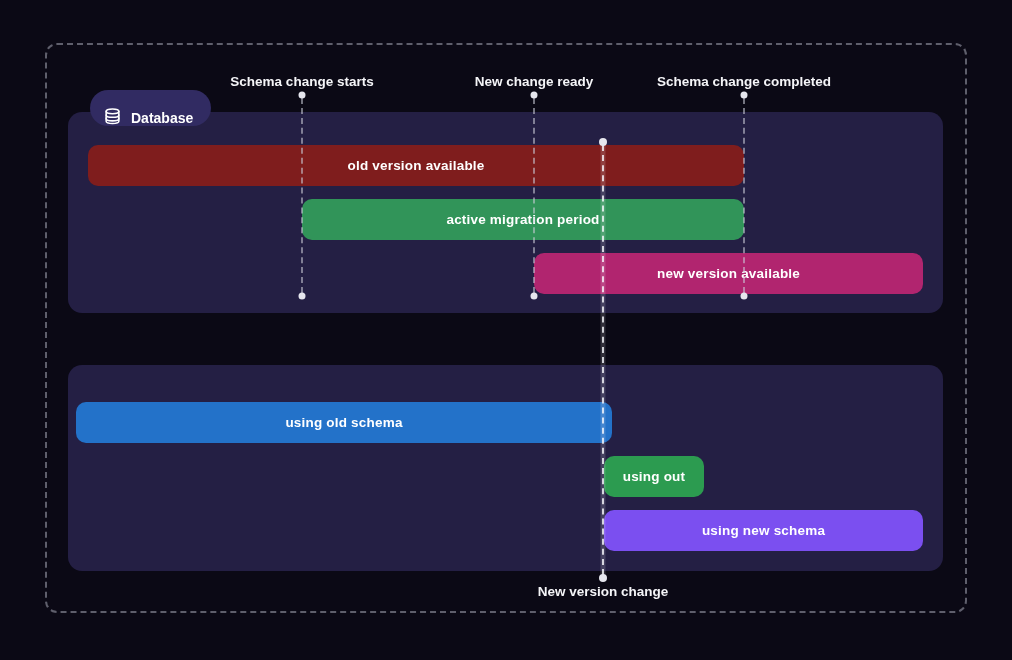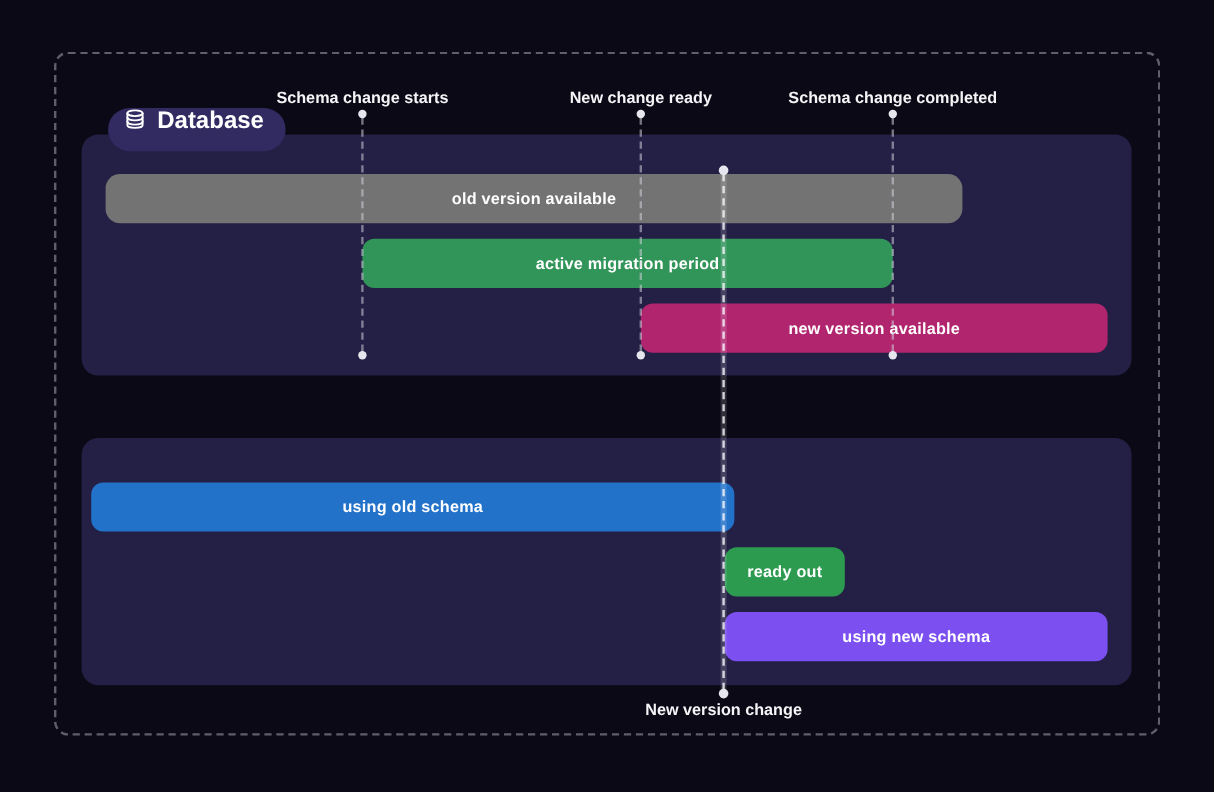--- a/index.html
+++ b/index.html
@@ -52,23 +52,23 @@
   #panel-app      { top: 365px; height: 206px; }
   
   .section-badge {
     position: absolute;
     height: 36px;
     padding: 0 18px 0 13px;
     border-radius: 18px;
     background: #312b62;
     color: #ffffff;
     display: flex;
-    align-items: flex-start;
+    align-items: flex-end;
     gap: 9px;
-    font-size: 20px;
+    font-size: 14px;
     font-weight: 700;
     z-index: 6;
   }
   #badge-database { left: 90px; top: 90px; }
   #badge-app      { left: 90px; top: 347px; }
   .section-badge svg { display: block; }
   
   .marker-label {
     position: absolute;
     transform: translateX(-50%);
@@ -169,24 +169,24 @@
     <div class="dot" style="left: 302px; top: 95px;"></div>
     <div class="dot" style="left: 302px; top: 296px;"></div>
     <div class="marker-label" style="left: 534px;">New change ready</div>
     <div class="guide-line" style="left: 533px;"></div>
     <div class="dot" style="left: 534px; top: 95px;"></div>
     <div class="dot" style="left: 534px; top: 296px;"></div>
     <div class="marker-label" style="left: 744px;">Schema change completed</div>
     <div class="guide-line" style="left: 743px;"></div>
     <div class="dot" style="left: 744px; top: 95px;"></div>
     <div class="dot" style="left: 744px; top: 296px;"></div>
-    <div class="bar" style="left: 88px; top: 145px; width: 714px; background: #737373; border-radius: 12px;">old version available</div>
+    <div class="bar" style="left: 88px; top: 145px; width: 656px; background: #7f1d1d;">old version available</div>
     <div class="bar" style="left: 302px; top: 199px; width: 442px; background: rgb(49, 148, 89); border-radius: 10px;">active migration period</div>
     <div class="bar" style="left: 534px; top: 253px; width: 389px; background: rgb(177, 37, 111); text-align: center;">new version available</div>
     <div class="bar" style="left: 76px; top: 402px; width: 536px; background: rgb(35, 114, 201);">using old schema</div>
-    <div class="bar" style="left: 604px; top: 456px; width: 100px; background: rgb(44, 155, 80);">ready out</div>
+    <div class="bar" style="left: 604px; top: 456px; width: 100px; background: rgb(44, 155, 80);">using out</div>
     <div class="bar" style="left: 604px; top: 510px; width: 319px; background: rgb(123, 79, 240);">using new schema</div>
     <div class="deploy-band" style="left: 603px;"></div>
     <div class="deploy-dash" style="left: 603px;"></div>
     <div class="dot" style="left: 603px; top: 142px; width: 8px; height: 8px;"></div>
     <div class="dot" style="left: 603px; top: 578px; width: 8px; height: 8px;"></div>
     <div class="deploy-label" style="left: 603px;">New version change</div>
   </div>
 
 </body></html>

